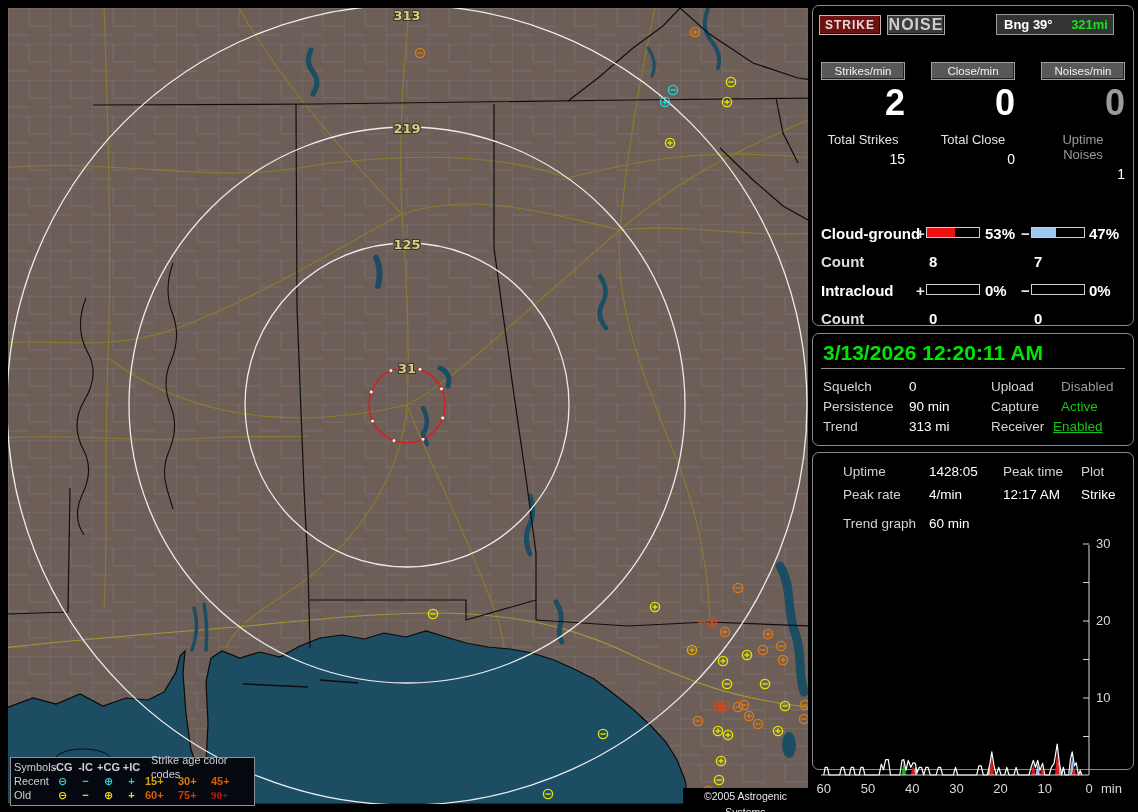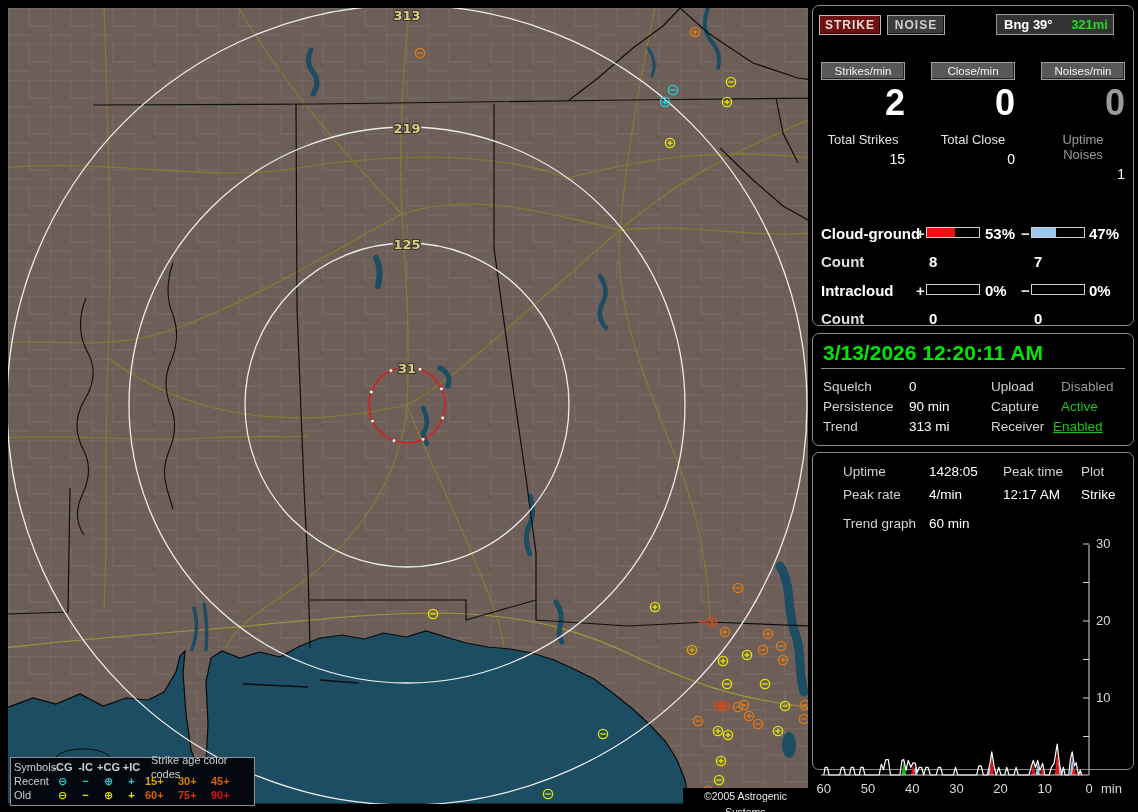--- a/index.html
+++ b/index.html
@@ -26,21 +26,21 @@
   .panel-box { position:absolute; left:812px; width:322px; background:#000;
     border:1px solid #8a8a8a; border-radius:7px; }
   #sec1 { top:5px;   height:321px; }
   #sec2 { top:333px; height:113px; }
   #sec3 { top:452px; height:318px;padding-left:20px; }
 
   .btn { position:absolute; text-align:center; font-weight:bold; cursor:default; }
   #strike-btn { left:6px; top:9px; width:62px; height:20px; line-height:18px; font-size:12px;
     letter-spacing:1px; color:#e8d8d8; background:#6e1111; border:1px solid #c9b5b5;
     box-shadow:inset -1px -1px 0 #2e0404; }
-  #noise-btn { left:74px; top:9px; width:58px; height:20px; line-height:18px; font-size:12px;
+  #noise-btn { left:74px; top:9px; width:58px; height:20px; line-height:18px; font-size:16px;
     letter-spacing:1px; color:#cfcfcf; background:#3c3c3c; border:1px solid #a8a8a8;
     box-shadow:inset -1px -1px 0 #111; }
   #bng-box { position:absolute; left:183px; top:8px; width:118px; height:21px; background:#333;
     border:1px solid #9a9a9a; font-size:13px; font-weight:bold; line-height:19px; }
   #bng-box .bng-label { position:absolute; left:7px; color:#fff; }
   #bng-box .bng-value { position:absolute; right:5px; color:#20dd20; }
 
   .rate-col { position:absolute; top:56px; width:84px; }
   .rate-col .rate-btn { height:18px; line-height:16px; text-align:center; font-size:11.5px;
     color:#f2f2f2; background:#585858; border:1px solid #9e9e9e; box-shadow:inset -1px -1px 0 #222; }
@@ -370,21 +370,21 @@
         <div class="lg-age" style="color: rgb(216, 95, 0);">45+</div>
       </div>
       <div class="legend-row">
         <div class="lg-label">Old</div>
         <div class="lg-sym" style="color: rgb(226, 226, 0);">⊖</div>
         <div class="lg-sym" style="color: rgb(226, 226, 0);">−</div>
         <div class="lg-sym" style="color: rgb(226, 226, 0);">⊕</div>
         <div class="lg-sym" style="color: rgb(226, 226, 0);">+</div>
         <div class="lg-age" style="color: rgb(216, 95, 0);">60+</div>
         <div class="lg-age" style="color: rgb(216, 54, 0);">75+</div>
-        <div class="lg-age" style="color: rgb(204, 18, 18);">90+</div>
+        <div class="lg-age" style="color: rgb(204, 18, 18); font-family: Liberation Serif, serif;">90+</div>
       </div>
     </div>
 
   <div class="panel-box" id="sec1">
     <div class="btn" id="strike-btn">STRIKE</div>
     <div class="btn" id="noise-btn">NOISE</div>
     <div id="bng-box">
       <span class="bng-label">Bng 39°</span>
       <span class="bng-value">321mi</span>
     </div>

